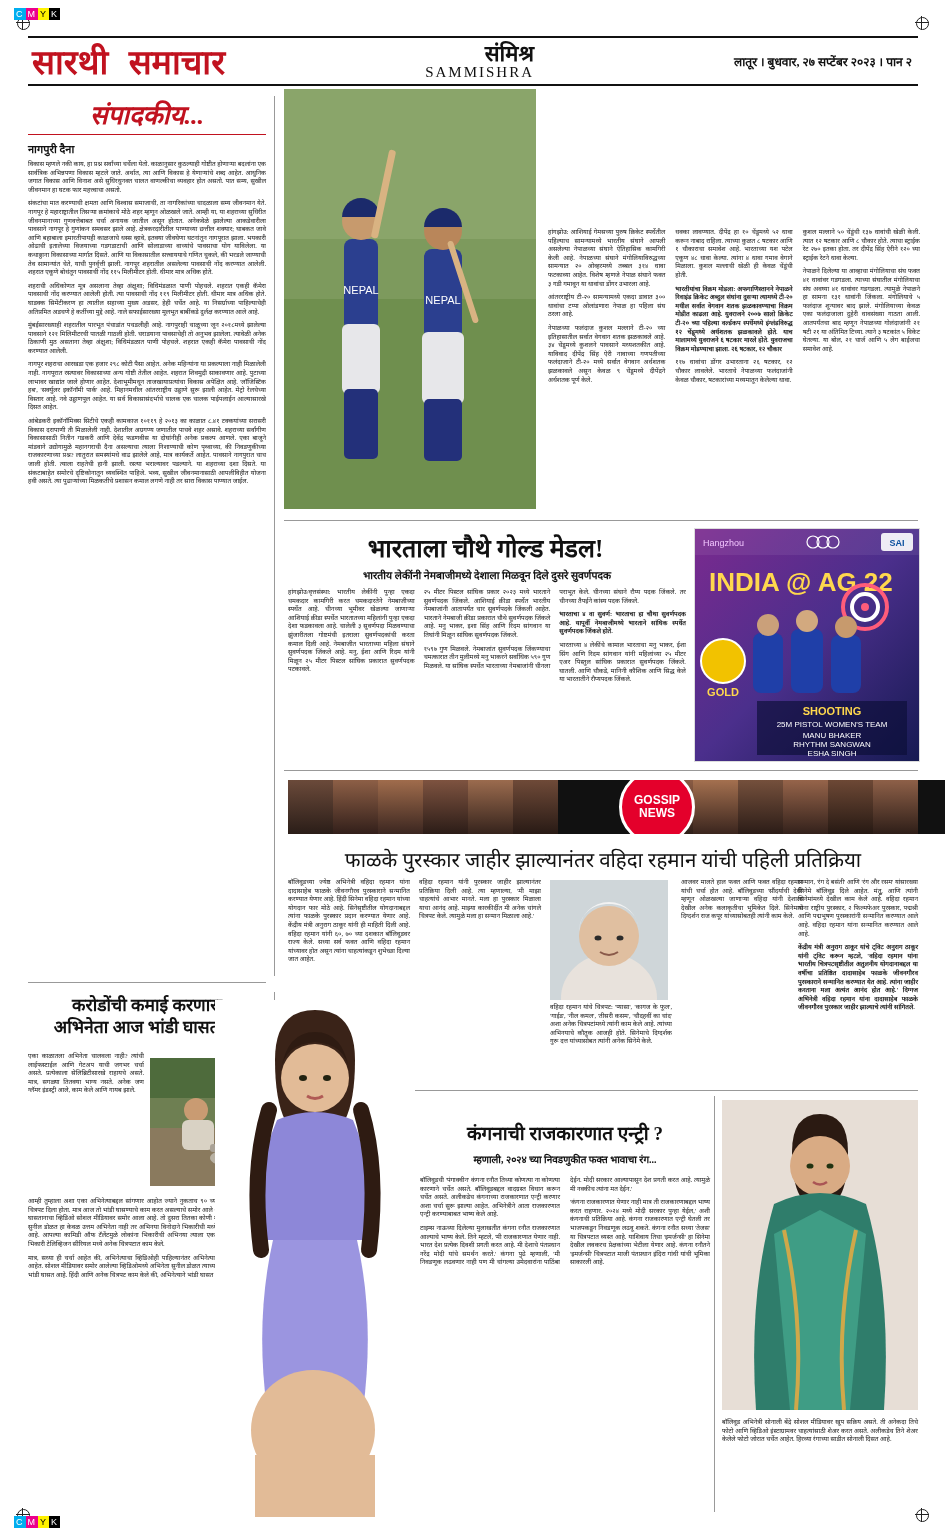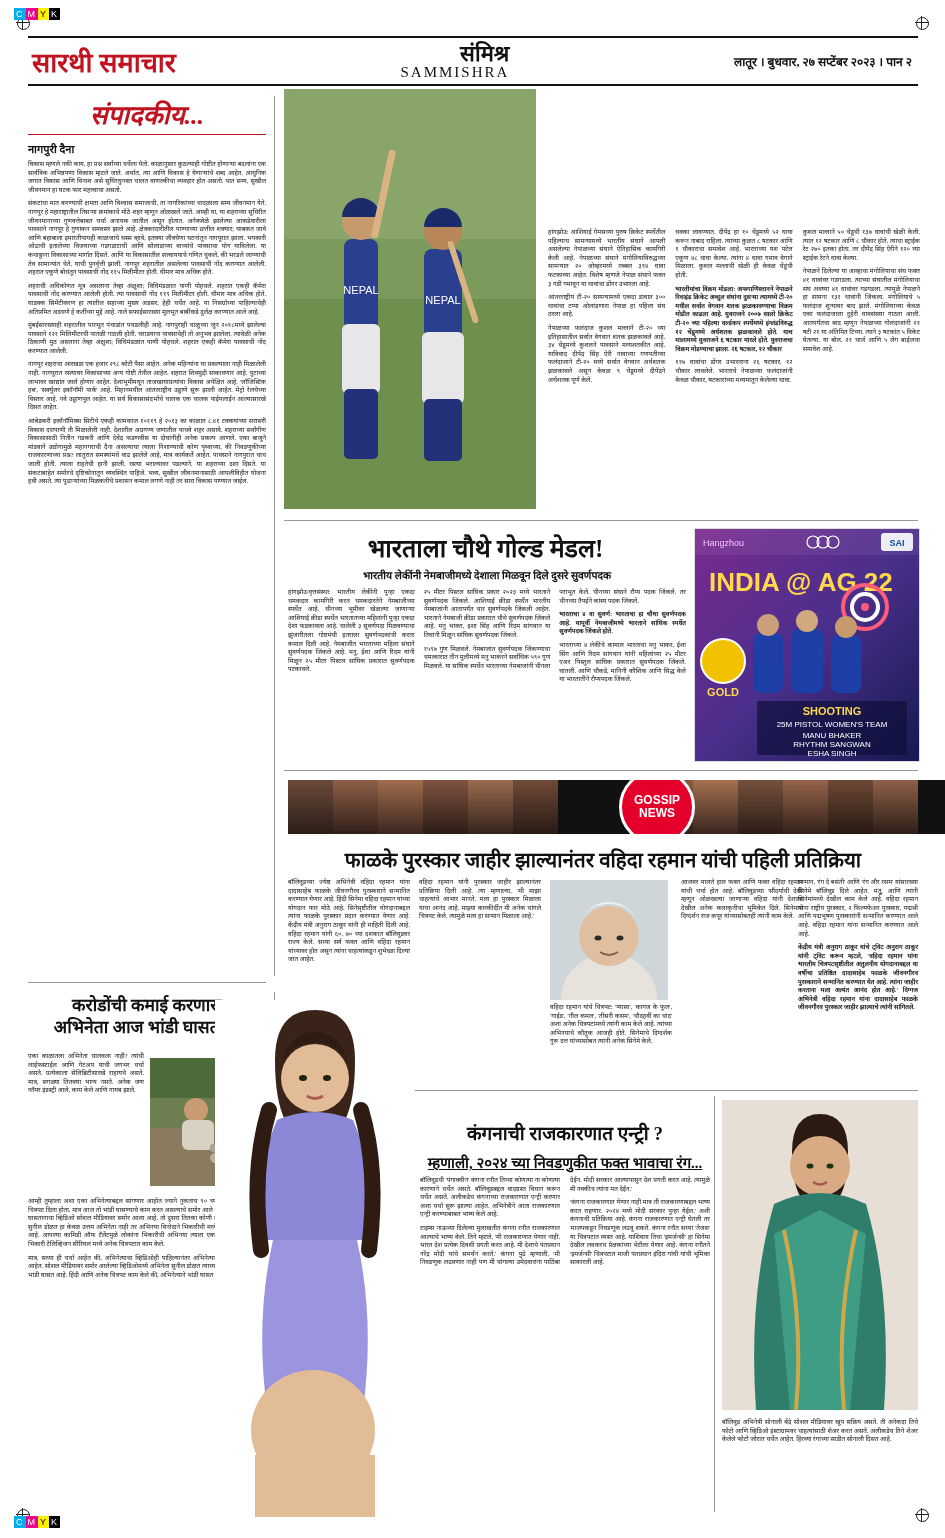--- a/index.html
+++ b/index.html
@@ -12,21 +12,21 @@
   .regmark:before{left:6px;top:0;width:1px;height:14px;}
   .regmark:after{top:6px;left:0;height:1px;width:14px;}
   .regcirc{position:absolute;width:11px;height:11px;border:1px solid #222;border-radius:50%;left:1px;top:1px;}
 
   .cmyk{position:absolute;font-family:"Liberation Sans",sans-serif;font-size:9px;letter-spacing:1px;display:flex;}
   .cmyk span{padding:1px 2px;color:#fff;}
   .c{background:#00aeef;}.m{background:#ec008c;}.y{background:#fff200;color:#000 !important;}.k{background:#000;}
 
   
   .masthead{position:absolute;left:28px;top:36px;width:890px;height:46px;border-top:2px solid #111;border-bottom:2px solid #111;display:flex;align-items:center;justify-content:space-between;}
-  .brand{font-family:Liberation Serif, serif;font-weight:bold;font-size:27px;color:#c1121f;letter-spacing:0px;padding-left:4px;}
+  .brand{font-family:Liberation Mono, monospace;font-weight:bold;font-size:34px;color:#c1121f;letter-spacing:0px;padding-left:4px;}
   .logo-mid{font-weight:bold;font-size:22px;color:#111;text-align:right;line-height:1;}
   .logo-mid small{display:block;font-size:15px;font-weight:normal;letter-spacing:2px;}
   .issue{font-size:12px;font-weight:bold;color:#111;padding-right:6px;}
 
   
   .col{font-size:6.4px;line-height:8.6px;text-align:justify;color:#1a1a1a;}
   .col p{margin:0 0 5px 0;}
   .hdr{font-weight:bold;}
 
   .rule-v{position:absolute;width:1px;background:#999;}
@@ -46,33 +46,33 @@
   .gold-sub{position:absolute;left:288px;top:568px;width:398px;text-align:center;font-size:10.5px;font-weight:bold;color:#111;}
   .gold-cols{position:absolute;left:288px;top:588px;width:398px;column-count:3;column-gap:9px;}
   .india-banner{position:absolute;left:694px;top:528px;width:224px;height:232px;overflow:hidden;border:1px solid #ddd;}
 
   
   .gossip{position:absolute;left:288px;top:780px;width:738px;height:54px;background:#111;overflow:hidden;}
   .gossip .badge{position:absolute;left:50%;top:50%;transform:translate(-50%,-50%);width:70px;height:70px;border-radius:50%;background:#e4002b;color:#fff;display:flex;align-items:center;justify-content:center;text-align:center;font-family:"Liberation Sans",sans-serif;font-weight:bold;font-size:12px;line-height:1.05;z-index:4;border:3px solid #fff;}
   .face{position:absolute;top:0;height:54px;width:45px;}
 
   
-  .wah-head{position:absolute;left:288px;top:845px;width:630px;text-align:center;font-size:20.5px;font-weight:bold;color:#111;}
+  .wah-head{position:absolute;left:288px;top:845px;width:630px;text-align:center;font-size:20.5px;font-weight:normal;color:#111;}
   .wah-cols{position:absolute;left:288px;top:878px;width:630px;}
   .wah-photo{position:absolute;left:550px;top:880px;width:118px;height:120px;overflow:hidden;}
 
   
   .act-head{position:absolute;left:28px;top:995px;width:238px;text-align:center;font-size:17.5px;font-weight:bold;color:#111;line-height:1.25;}
   .act-photo{position:absolute;left:150px;top:1058px;width:120px;height:128px;overflow:hidden;}
   .act-cols{position:absolute;left:28px;top:1052px;width:238px;}
 
   
   .kng-photo{position:absolute;left:215px;top:1000px;width:200px;height:520px;overflow:hidden;}
   .kng-head{position:absolute;left:420px;top:1120px;width:290px;text-align:center;font-size:19px;font-weight:bold;color:#111;}
-  .kng-sub{position:absolute;left:420px;top:1152px;width:290px;text-align:center;font-size:15px;font-weight:bold;text-decoration:underline;}
+  .kng-sub{position:absolute;left:420px;top:1152px;width:290px;text-align:center;font-size:10px;font-weight:bold;}
   .kng-cols{position:absolute;left:420px;top:1176px;width:290px;}
   .son-photo{position:absolute;left:722px;top:1100px;width:196px;height:310px;overflow:hidden;}
   .son-cap{position:absolute;left:722px;top:1418px;width:196px;}
 
   .ph{width:100%;height:100%;display:block;}
 </style>
 </head>
 <body>
 
 <div class="page">

